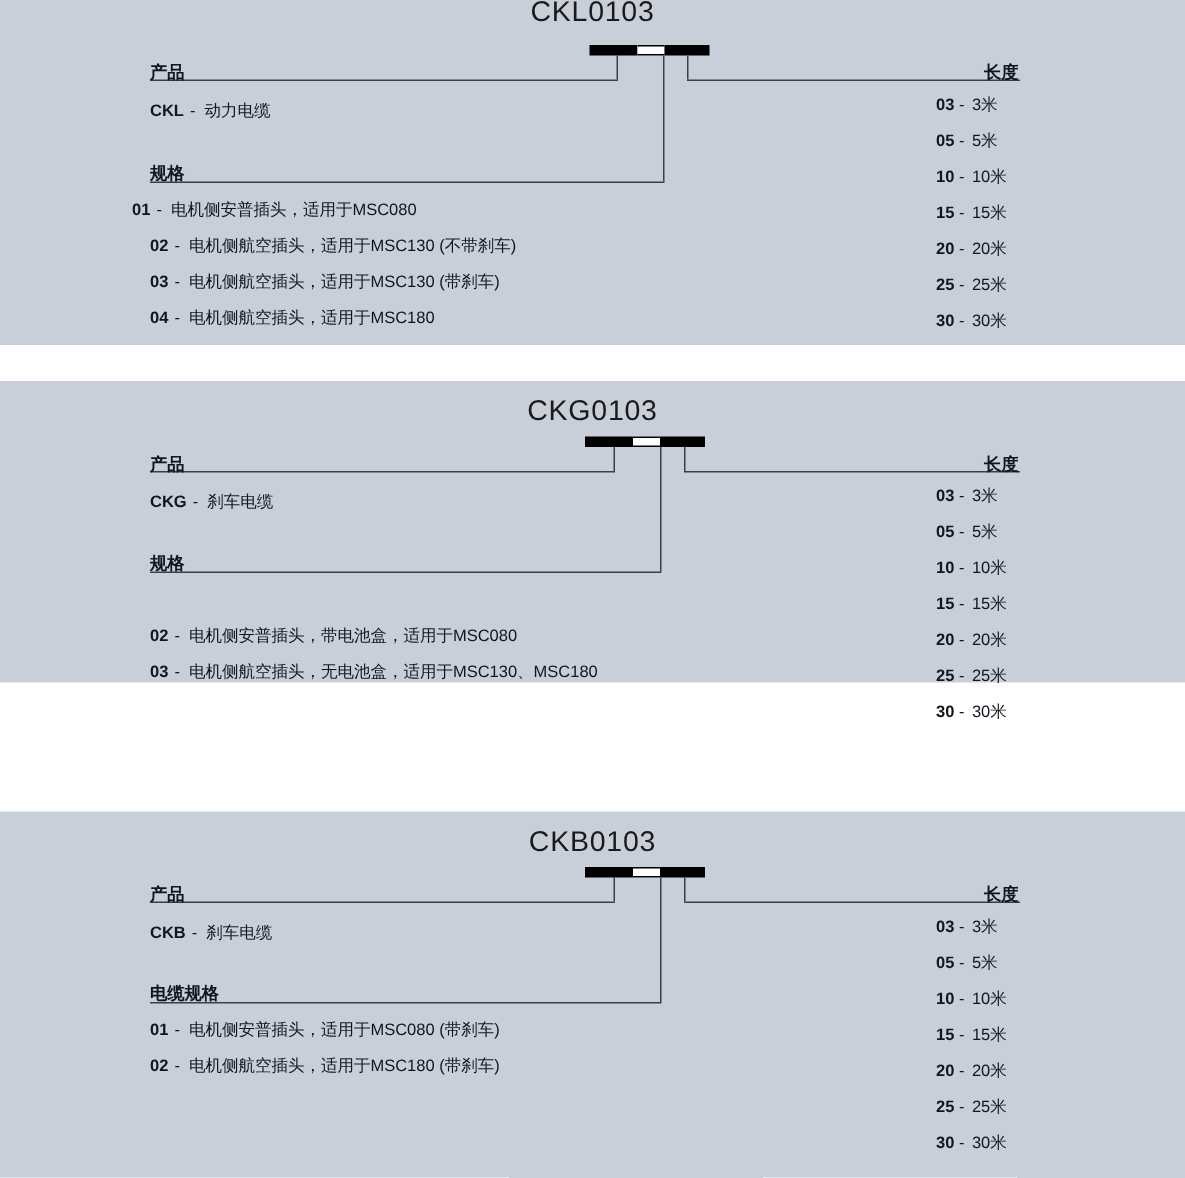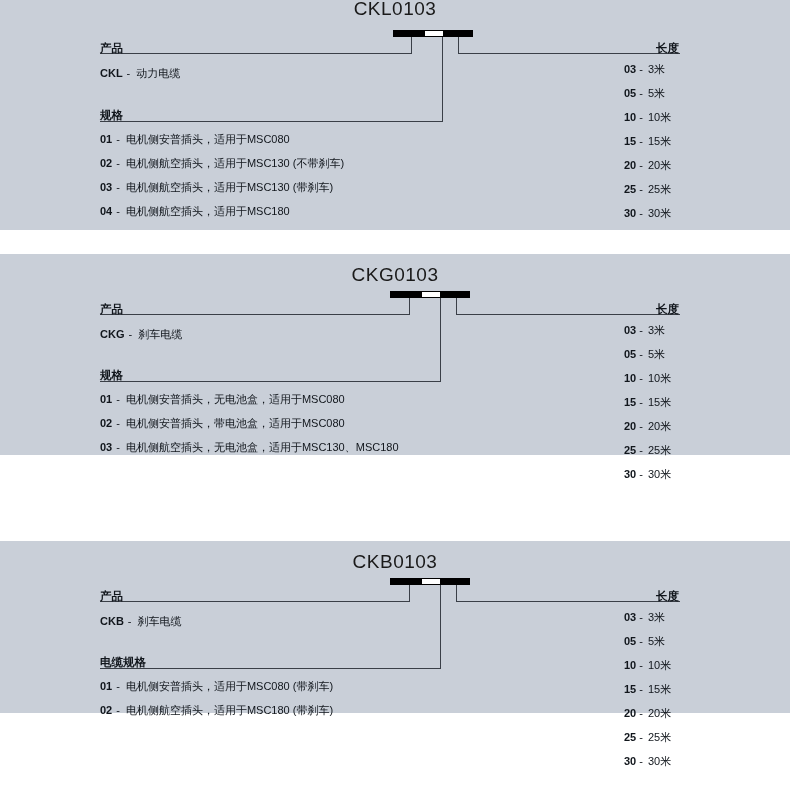--- a/index.html
+++ b/index.html
@@ -16,21 +16,21 @@
   }
   .panel {
     position: absolute;
     left: 0;
     width: 790px;
     background: #c9cfd8;
     box-sizing: border-box;
   }
   #panel-0 { top: 0px;   height: 230px; }
   #panel-1 { top: 254px; height: 201px; }
-  #panel-2 { top: 541px; height: 172px; }
+  #panel-2 { top: 541px; height: 244px; }
 
   
   .code-title {
     position: absolute;
     left: 0;
     width: 790px;
     text-align: center;
     font-size: 19px;
     letter-spacing: 0.5px;
     color: #1a1a1a;
@@ -116,21 +116,21 @@
   <div class="hline" style="left:458px; top:53px; width:222px;"></div>
 
   <div class="col-head" style="left:100px; top:41px;">产品</div>
   <div class="col-head" style="left:100px; top:108px;">规格</div>
   <div class="col-head" style="left:656px; top:41px;">长度</div>
 
   <div class="row" style="left:100px; top:66px;">
     <span class="key">CKL</span><span class="dash">-</span><span class="val">动力电缆</span>
   </div>
 
-  <div class="row" style="left:100px; top:132px;">
+  <div class="row" style="left:88px; top:132px;">
     <span class="key">01</span><span class="dash">-</span><span class="val">电机侧安普插头，适用于MSC080</span>
   </div>
   <div class="row" style="left:100px; top:156px;">
     <span class="key">02</span><span class="dash">-</span><span class="val">电机侧航空插头，适用于MSC130 (不带刹车)</span>
   </div>
   <div class="row" style="left:100px; top:180px;">
     <span class="key">03</span><span class="dash">-</span><span class="val">电机侧航空插头，适用于MSC130 (带刹车)</span>
   </div>
   <div class="row" style="left:100px; top:204px;">
     <span class="key">04</span><span class="dash">-</span><span class="val">电机侧航空插头，适用于MSC180</span>
@@ -179,23 +179,20 @@
   <div class="hline" style="left:456px; top:60px; width:224px;"></div>
 
   <div class="col-head" style="left:100px; top:48px;">产品</div>
   <div class="col-head" style="left:100px; top:114px;">规格</div>
   <div class="col-head" style="left:656px; top:48px;">长度</div>
 
   <div class="row" style="left:100px; top:73px;">
     <span class="key">CKG</span><span class="dash">-</span><span class="val">刹车电缆</span>
   </div>
 
-  <div class="row" style="left:100px; top:138px;">
-    <span class="key">01</span><span class="dash">-</span><span class="val">电机侧安普插头，无电池盒，适用于MSC080</span>
-  </div>
   <div class="row" style="left:100px; top:162px;">
     <span class="key">02</span><span class="dash">-</span><span class="val">电机侧安普插头，带电池盒，适用于MSC080</span>
   </div>
   <div class="row" style="left:100px; top:186px;">
     <span class="key">03</span><span class="dash">-</span><span class="val">电机侧航空插头，无电池盒，适用于MSC130、MSC180</span>
   </div>
 
   <div class="len-row" style="left:624px; top:69px;">
     <span class="key">03</span><span class="dash">-</span><span class="val">3米</span>
   </div>

